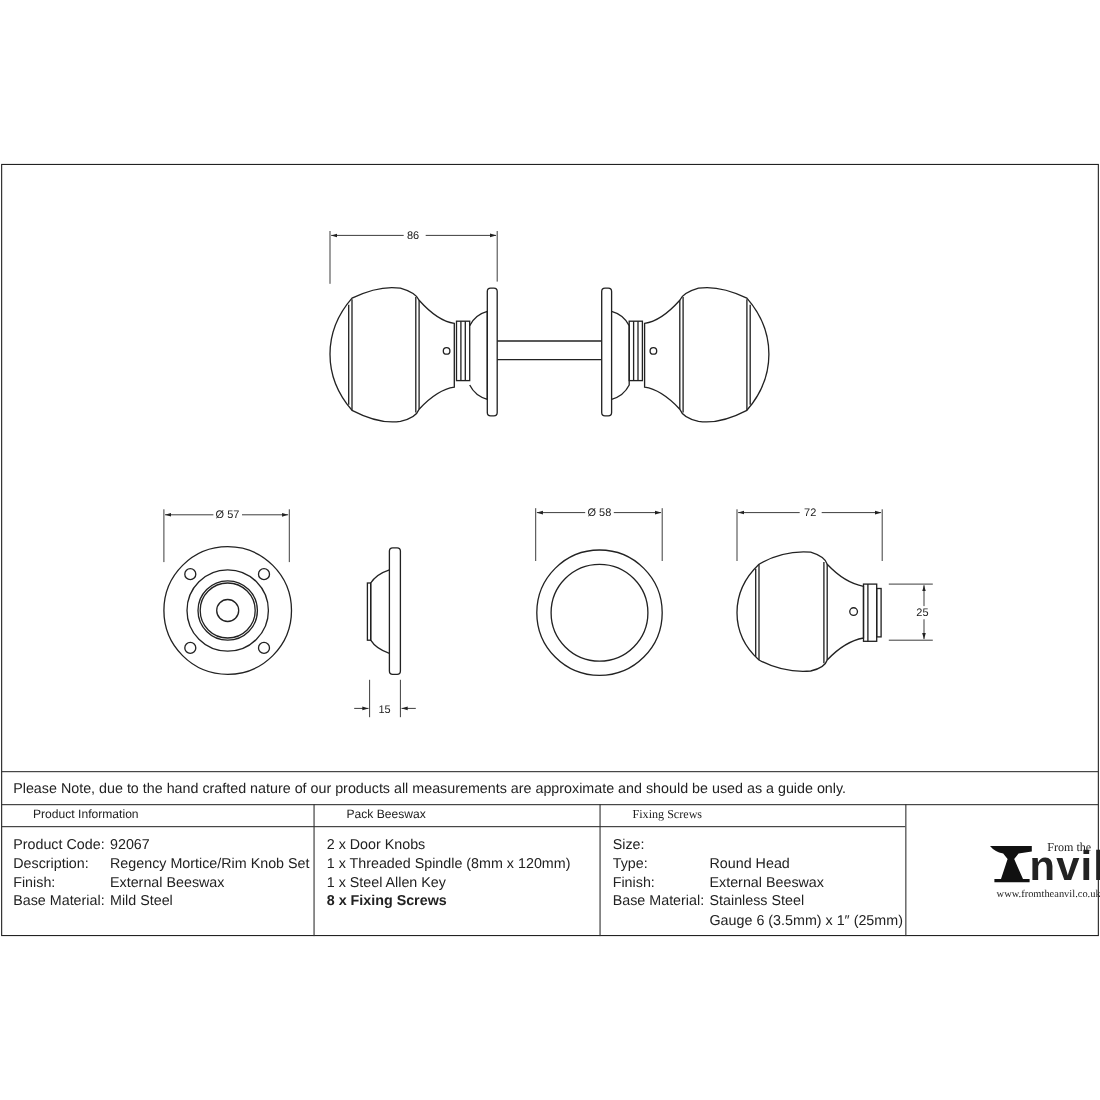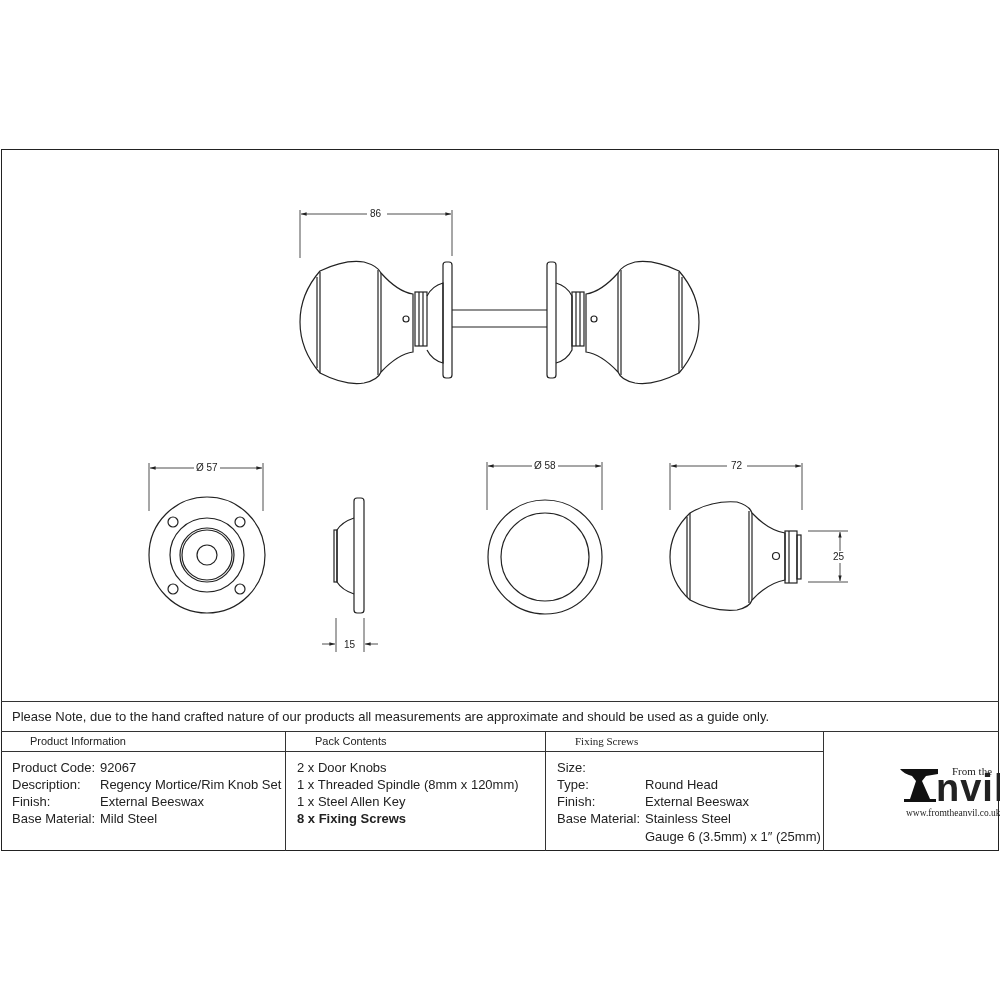--- a/index.html
+++ b/index.html
@@ -150,21 +150,21 @@
   <div class="lbl" style="left:12px; top:760px;">Product Code:</div>
   <div class="lbl" style="left:100px; top:760px;">92067</div>
   <div class="lbl" style="left:12px; top:777px;">Description:</div>
   <div class="lbl" style="left:100px; top:777px;">Regency Mortice/Rim Knob Set</div>
   <div class="lbl" style="left:12px; top:794px;">Finish:</div>
   <div class="lbl" style="left:100px; top:794px;">External Beeswax</div>
   <div class="lbl" style="left:12px; top:811px;">Base Material:</div>
   <div class="lbl" style="left:100px; top:811px;">Mild Steel</div>
 </div>
 
-<div class="hdr" style="left:297px;">Pack Contents</div>
+<div class="hdr" style="left:297px;">Pack Beeswax</div>
 <div>
   <div class="lbl" style="left:297px; top:760px;">2 x Door Knobs</div>
   <div class="lbl" style="left:297px; top:777px;">1 x Threaded Spindle (8mm x 120mm)</div>
   <div class="lbl" style="left:297px; top:794px;">1 x Steel Allen Key</div>
   <div class="lbl" style="left:297px; top:811px;font-weight:bold;">8 x Fixing Screws</div>
 </div>
 
 <div class="hdr" style="left:557px;font-family:Liberation Serif, serif;">Fixing Screws</div>
 <div>
   <div class="lbl" style="left:557px; top:760px;">Size:</div>

